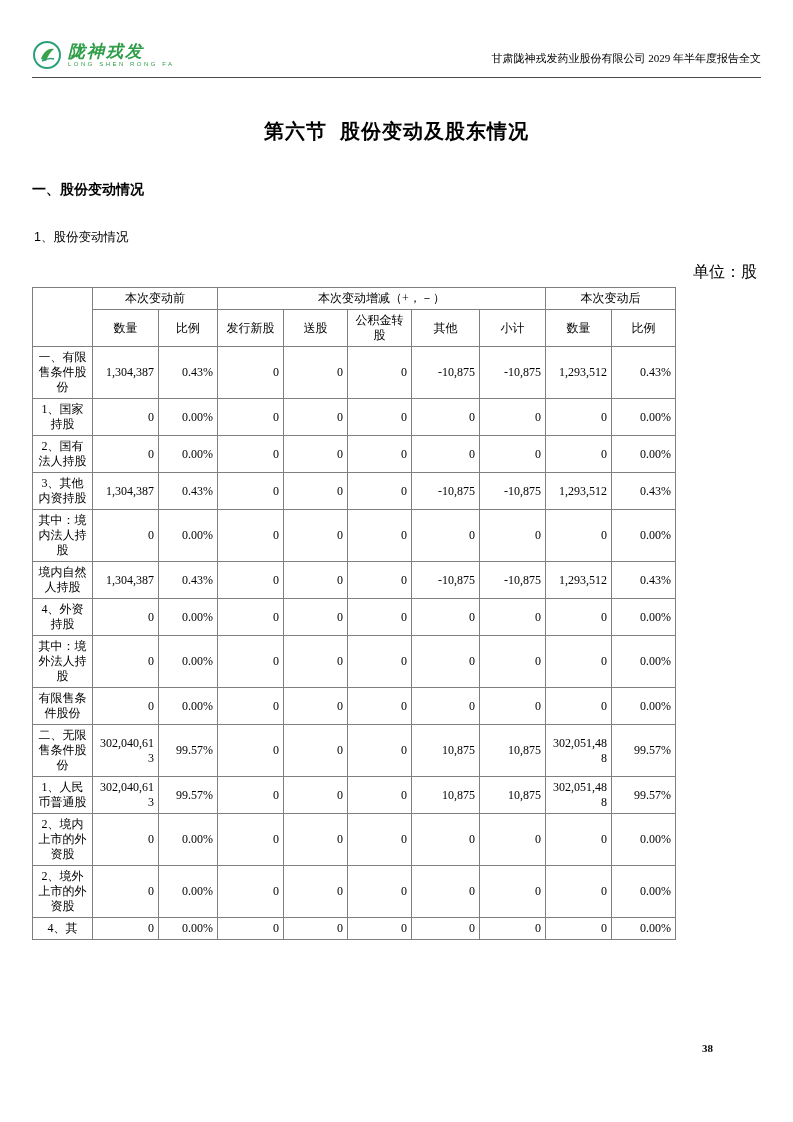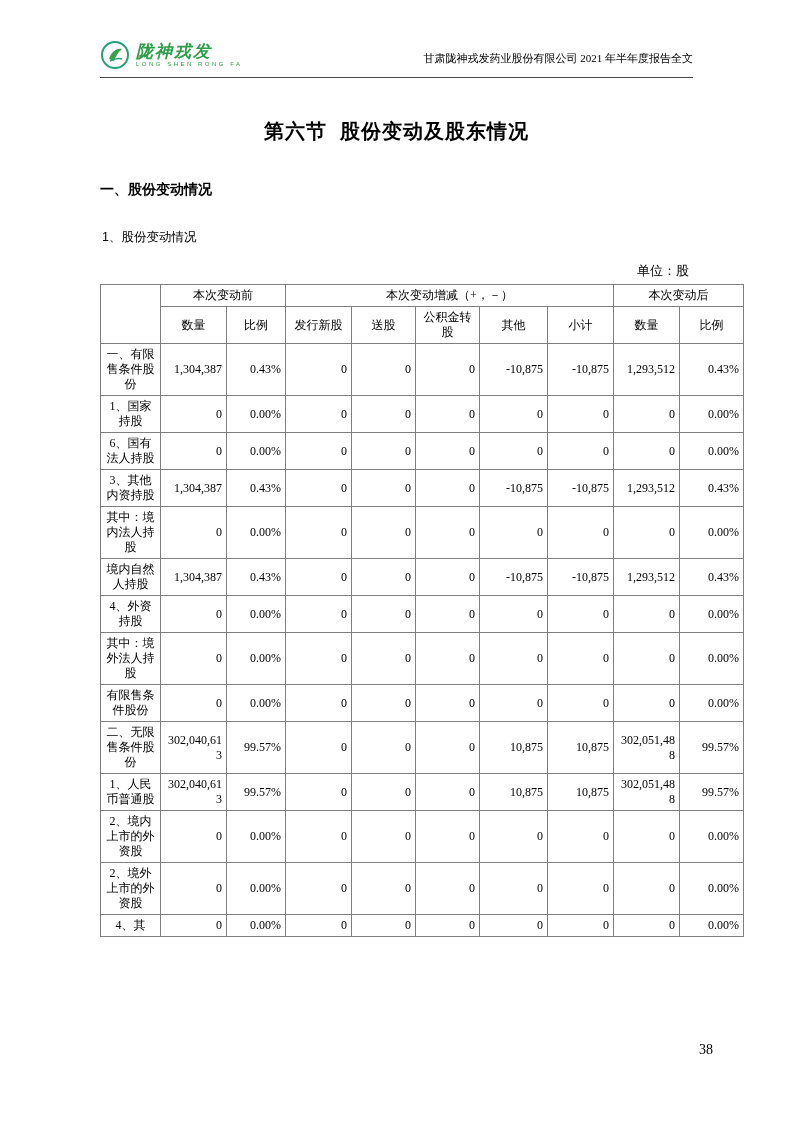--- a/index.html
+++ b/index.html
@@ -7,21 +7,21 @@
   .page {
     position: relative;
     width: 793px;
     height: 1122px;
     margin: 0 auto;
     background: #ffffff;
     font-family: "Liberation Serif", serif;
     color: #000;
     overflow: hidden;
   }
-  .content { padding: 0 100px; }
+  .content { padding: 0 32px; }
 
   
   .doc-header {
     display: flex;
     justify-content: space-between;
     align-items: flex-end;
     padding-top: 40px;
   }
   .logo-block { display: flex; align-items: center; gap: 6px; }
   .logo-icon { width: 30px; height: 30px; }
@@ -64,21 +64,21 @@
   }
   .subsection-title {
     margin: 30px 0 0 2px;
     font-family: "Liberation Sans", sans-serif;
     font-weight: normal;
     font-size: 12.5px;
   }
   .unit-label {
     margin: 16px 4px 4px 0;
     text-align: right;
-    font-size: 13px;
+    font-size: 16px;
   }
 
   
   table.share-table {
     border-collapse: collapse;
     table-layout: fixed;
     width: 643px;
     font-size: 12px;
     line-height: 1.25;
   }
@@ -90,42 +90,43 @@
     word-break: break-all;
   }
   .share-table thead th { }
   .share-table td.label { text-align: center; }
   .share-table td.num { text-align: right; }
 
   .page-number {
     position: absolute;
     top: 1042px;
     right: 80px;
-    font-size: 14px;
+    font-size: 11px;
+    font-weight: bold;
   }
 </style>
 </head>
 <body>
 
 <div class="page">
   <div class="content">
 
     <div class="doc-header">
       <div class="logo-block">
         <svg class="logo-icon" viewBox="0 0 30 30">
           <circle cx="15" cy="15" r="13" fill="none" stroke="#2aa07a" stroke-width="2"></circle>
           <path d="M9 19 C12 10, 18 8, 22 9 C18 12, 16 16, 14 21 Z" fill="#3aa24a"></path>
           <path d="M10 21 C14 19, 19 18, 22 19" fill="none" stroke="#2aa07a" stroke-width="1.5"></path>
         </svg>
         <div>
           <div class="logo-text-cn">陇神戎发</div>
           <div class="logo-text-en">LONG SHEN RONG FA</div>
         </div>
       </div>
-      <div class="report-title">甘肃陇神戎发药业股份有限公司 2021 年半年度报告全文</div>
+      <div class="report-title">甘肃陇神戎发药业股份有限公司 2029 年半年度报告全文</div>
     </div>
     <hr class="header-rule">
 
     <h1 class="main-title">第六节 股份变动及股东情况</h1>
     <h2 class="section-title">一、股份变动情况</h2>
     <h3 class="subsection-title">1、股份变动情况</h3>
     <div class="unit-label">单位：股</div>
 
     <table class="share-table">
       <colgroup>
@@ -178,21 +179,21 @@
             <td class="num">0.00%</td>
             <td class="num">0</td>
             <td class="num">0</td>
             <td class="num">0</td>
             <td class="num">0</td>
             <td class="num">0</td>
             <td class="num">0</td>
             <td class="num">0.00%</td>
           </tr>
           <tr>
-            <td class="label">6、国有法人持股</td>
+            <td class="label">2、国有法人持股</td>
             <td class="num">0</td>
             <td class="num">0.00%</td>
             <td class="num">0</td>
             <td class="num">0</td>
             <td class="num">0</td>
             <td class="num">0</td>
             <td class="num">0</td>
             <td class="num">0</td>
             <td class="num">0.00%</td>
           </tr>

